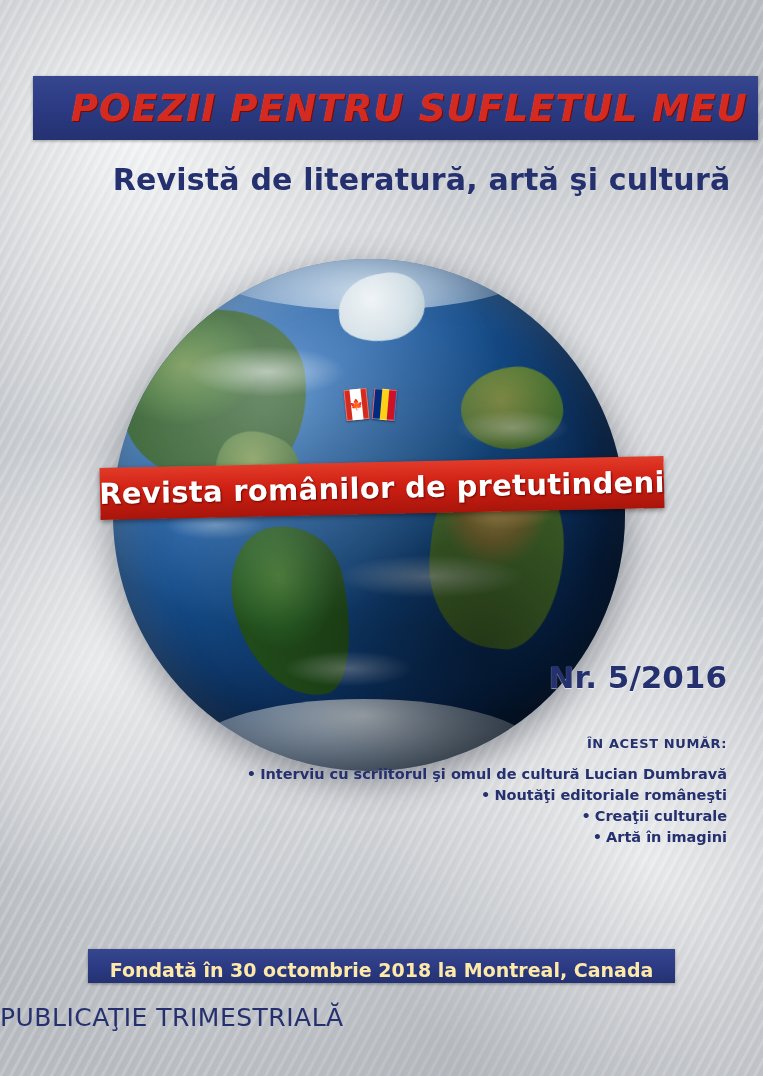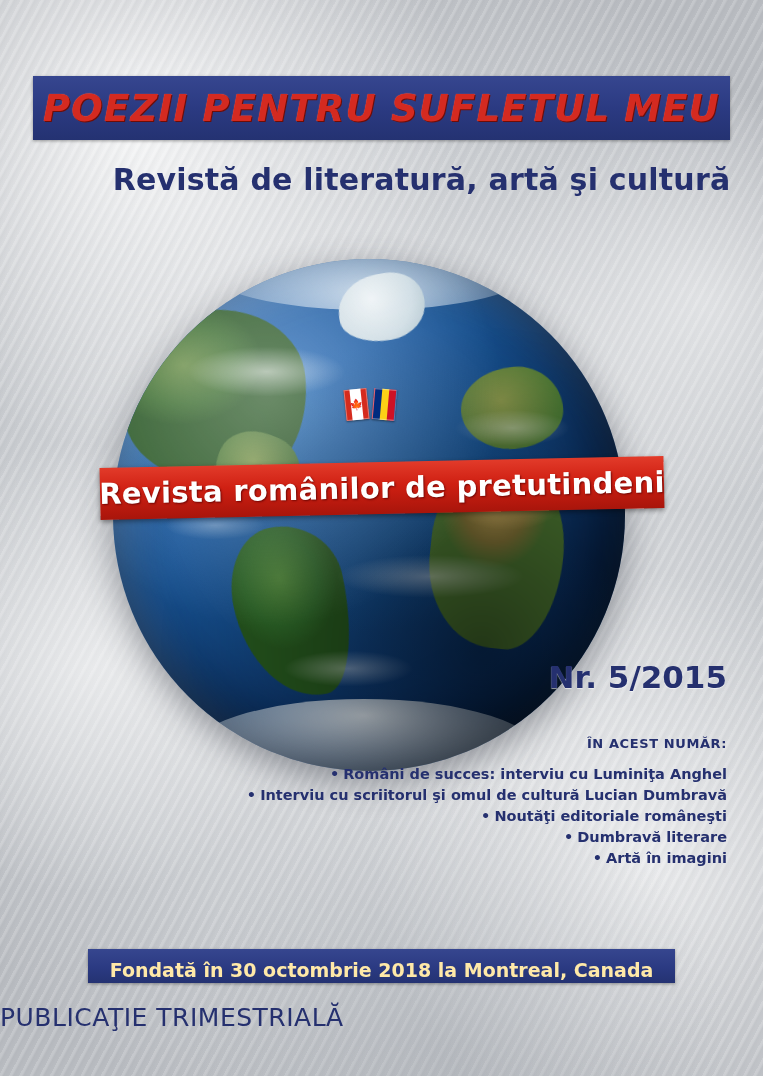--- a/index.html
+++ b/index.html
@@ -58,20 +58,21 @@
     left: 33px;
     top: 76px;
     width: 697px;
     height: 64px;
     background: #2f3f8c;
     background: linear-gradient(180deg, #36468f 0%, #2b3a82 50%, #243272 100%);
     display: flex;
     align-items: center;
     justify-content: center;
     box-shadow: 0 1px 3px rgba(0,0,0,0.35);
+    padding-left: 28px;
   }
   .title-banner .title-text {
     font-family: "DejaVu Sans", sans-serif;
     font-weight: bold;
     font-style: italic;
     font-size: 37px;
     letter-spacing: 1.2px;
     color: #d42a20;
     text-shadow: 1px 1px 0 #6d0d08, 0 0 1px #ff6a57;
     white-space: nowrap;
@@ -384,36 +385,33 @@
     <div class="flags">
       <div class="flag flag-ca"></div>
       <div class="flag flag-ro"></div>
     </div>
   </div>
 
   <div class="ribbon layer">
     <div class="ribbon-text">Revista românilor de pretutindeni</div>
   </div>
 
-  <div class="issue-number layer">Nr. 5/2015</div>
+  <div class="issue-number layer">Nr. 5/2016</div>
 
   <div class="contents layer">
     <div class="contents-heading">ÎN ACEST NUMĂR:</div>
     <ul class="contents-list">
-      <li>
-        <span class="bullet">•</span><span>Români de succes: interviu cu Luminiţa Anghel</span>
-      </li>
       <li>
         <span class="bullet">•</span><span>Interviu cu scriitorul şi omul de cultură Lucian Dumbravă</span>
       </li>
       <li>
         <span class="bullet">•</span><span>Noutăţi editoriale româneşti</span>
       </li>
       <li>
-        <span class="bullet">•</span><span>Dumbravă literare</span>
+        <span class="bullet">•</span><span>Creaţii culturale</span>
       </li>
       <li>
         <span class="bullet">•</span><span>Artă în imagini</span>
       </li>
     </ul>
   </div>
 
   <div class="founded layer">
     <div class="founded-text">Fondată în 30 octombrie 2018 la Montreal, Canada</div>
   </div>

